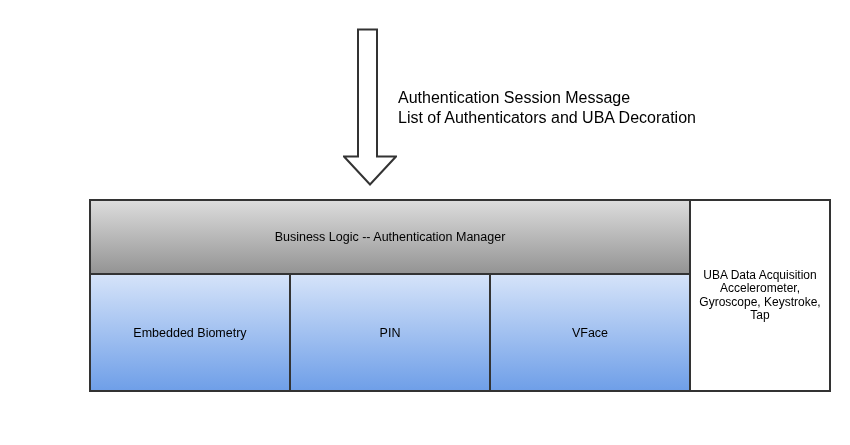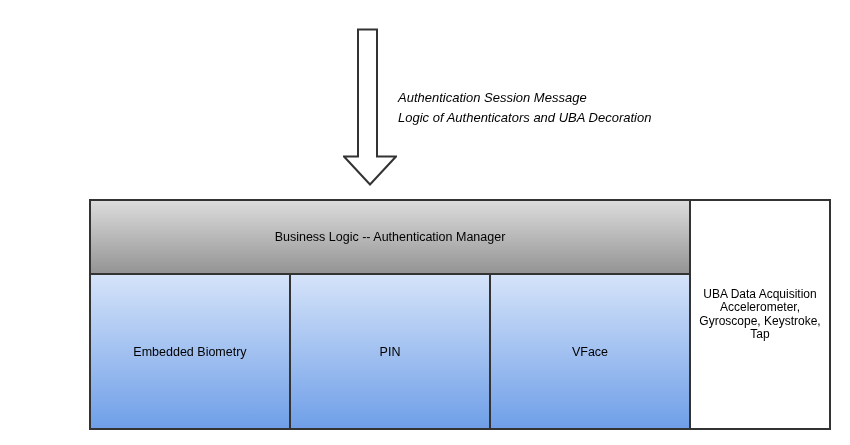--- a/index.html
+++ b/index.html
@@ -25,31 +25,30 @@
   .arrow-svg polygon {
     fill: #ffffff;
     stroke: var(--border, #333333);
     stroke-width: 2;
     stroke-linejoin: miter;
   }
   .annotation {
     position: absolute;
     left: 398px;
     top: 88px;
-    font-size: 13px;
+    font-size: 16px;
     line-height: 20px;
     white-space: nowrap;
-    font-style: italic;
   }
   .diagram {
     position: absolute;
     left: 89px;
     top: 199px;
     width: 742px;
-    height: 231px;
+    height: 193px;
     box-sizing: border-box;
     border: 2px solid var(--border, #333333);
     display: flex;
     background: #0ea5e9;
   }
   .left-group {
     width: 598px;
     flex: 0 0 598px;
     display: flex;
     flex-direction: column;
@@ -100,21 +99,21 @@
 </style>
 </head>
 <body>
 
 <svg class="arrow-svg" viewBox="0 0 54 157" aria-hidden="true">
   <polygon points="15,1 34,1 34,128 53,128 27,156 1,128 15,128"></polygon>
 </svg>
 
 <div class="annotation">
   <div>Authentication Session Message</div>
-  <div>Logic of Authenticators and UBA Decoration</div>
+  <div>List of Authenticators and UBA Decoration</div>
 </div>
 
 <div class="diagram">
   <div class="left-group">
     <div class="manager-header">
       <span>Business Logic -- Authentication Manager</span>
     </div>
     <div class="cells">
       <div class="cell">
         <span>Embedded Biometry</span>

